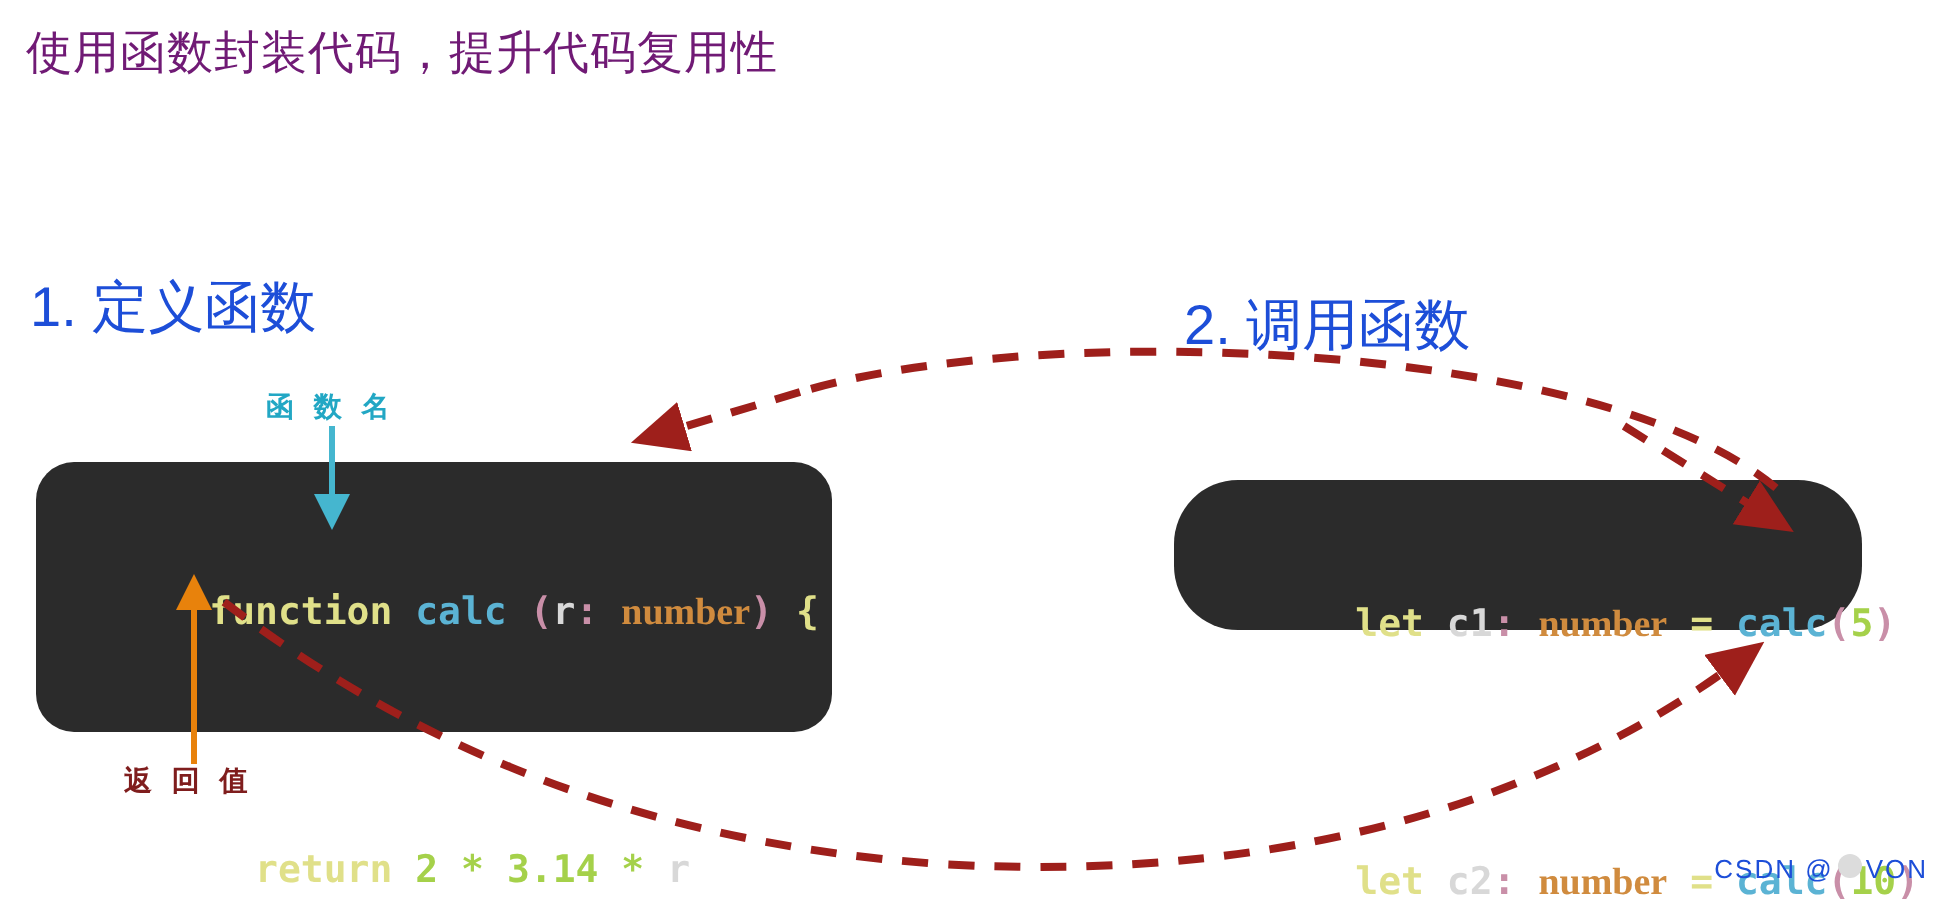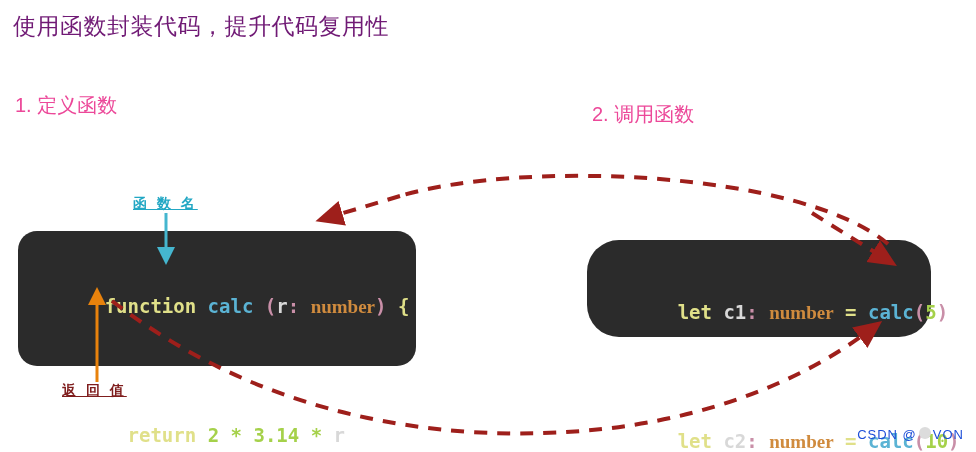--- a/index.html
+++ b/index.html
@@ -26,23 +26,24 @@
     top: 11px;
     font-size: 23px;
     color: #701a75;
     letter-spacing: 0.5px;
     white-space: nowrap;
   }
 
   
   .section-heading {
     position: absolute;
-    font-size: 20px;
-    color: #ec4899;
-    white-space: nowrap;
+    font-size: 28px;
+    color: #1d4ed8;
+    white-space: nowrap;
+    margin-top: 43px;
   }
   #heading-define { left: 15px; top: 92px; }
   #heading-call   { left: 592px; top: 101px; }
 
   
   .code-block {
     position: absolute;
     background: #2b2b2b;
     border-radius: 19px;
     font-family: "DejaVu Sans Mono", monospace;
@@ -56,40 +57,39 @@
     left: 18px;
     top: 231px;
     width: 398px;
     height: 135px;
     padding: 11px 0 0 18px;
   }
   #code-call {
     left: 587px;
     top: 240px;
     width: 344px;
-    height: 97px;
+    height: 75px;
     padding: 8px 0 0 22px;
     border-radius: 32px;
   }
   .code-line { white-space: pre; }
 
   
   .t-kw    { color: #e0e089; }           
   .t-fn    { color: #5bb3d4; }           
   .t-punct { color: #c98fa8; }           
   .t-type  { color: #d08b3e; font-family: Liberation Serif, serif; }           
   .t-num   { color: #a5d14a; }           
   .t-var   { color: #d8d8d8; }           
 
   
   .annot {
     position: absolute;
     white-space: nowrap;
     z-index: 5;
-    text-decoration: underline;
   }
   #label-fnname {
     left: 133px;
     top: 195px;
     font-size: 14px;
     font-weight: bold;
     color: #22a7c4;
     letter-spacing: 3px;
   }
   #label-params {

